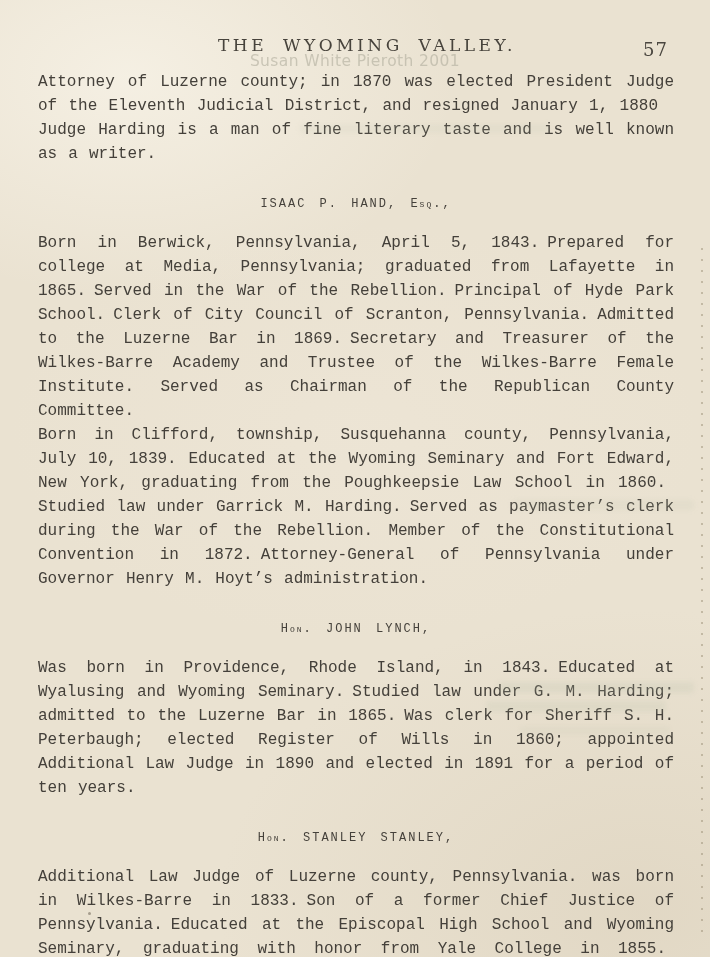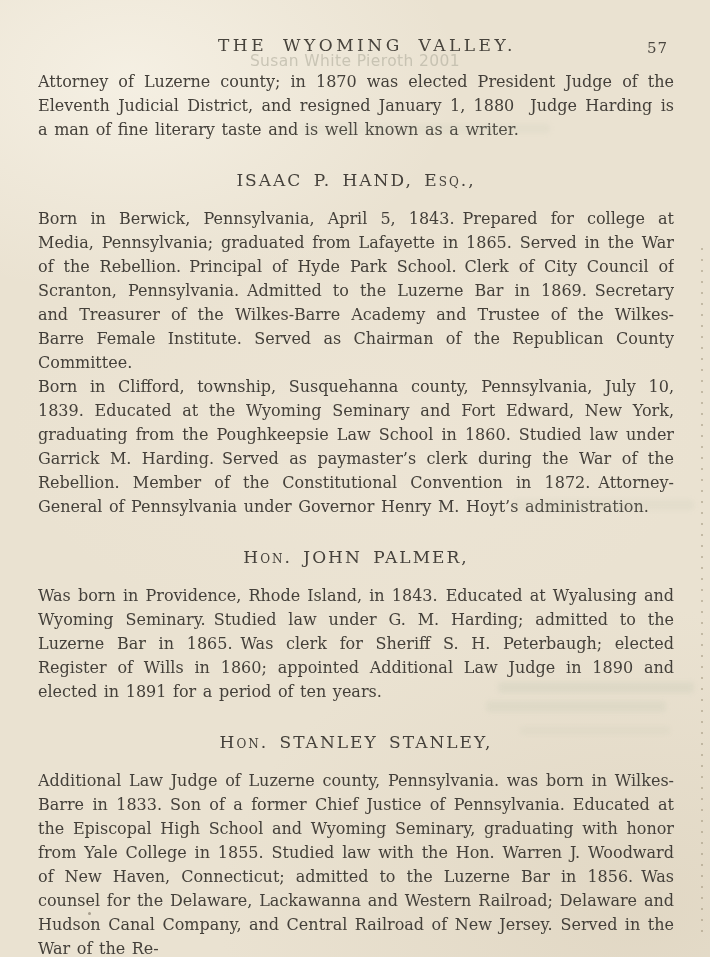--- a/index.html
+++ b/index.html
@@ -14,35 +14,35 @@
       radial-gradient(ellipse 600px 400px at 18% 8%, rgba(246,241,229,0.9) 0%, rgba(246,241,229,0) 55%),
       radial-gradient(ellipse 700px 500px at 90% 95%, rgba(223,213,193,0.8) 0%, rgba(223,213,193,0) 60%),
       radial-gradient(ellipse 500px 300px at 50% 45%, rgba(238,230,215,0.6) 0%, rgba(238,230,215,0) 70%),
       #eae2d1;
   }
   .running-header{
     position:absolute;top:35px;left:12px;width:100%;text-align:center;
     font-size:17px;letter-spacing:3.5px;word-spacing:7px;color:#47433c;
   }
   .page-number{
-    position:absolute;top:39px;right:42px;font-size:15px;letter-spacing:1px;color:#4a463f;
+    position:absolute;top:39px;right:42px;font-size:18px;letter-spacing:1px;color:#4a463f;
   }
   .watermark{
     position:absolute;top:52px;left:0;width:100%;text-align:center;
     font-family:"DejaVu Sans", sans-serif;
     font-size:15.5px;letter-spacing:0.4px;
     color:rgba(177,175,158,0.62);
   }
   .content{
     position:absolute;top:70px;left:38px;right:36px;bottom:0;overflow:hidden;
-    color:#44403a;font-size:16px;line-height:24px;text-align:justify;
+    color:#44403a;font-size:16px;line-height:24px;text-align:justify;font-family:Liberation Mono, monospace;
   }
   .body-par{margin:0;word-spacing:1.5px;}
   .section-heading{
-    text-align:center;font-size:17px;letter-spacing:2px;word-spacing:4px;
+    text-align:center;font-size:12px;letter-spacing:2px;word-spacing:4px;
     margin:26px 0 15px 0;color:#45413b;white-space:nowrap;
   }
   .sc{font-variant:small-caps;}
   
   .ghost{
     position:absolute;border-radius:3px;
     background:rgba(186,195,172,0.28);
     filter:blur(2.5px);
     pointer-events:none;
   }
@@ -67,21 +67,21 @@
   <div class="running-header">THE  WYOMING  VALLEY.</div>
   <div class="page-number">57</div>
   <div class="watermark">Susan White Pieroth 2001</div>
 
   <div class="content">
     <p class="body-par">Attorney of Luzerne county; in 1870 was elected President Judge of the Eleventh Judicial District, and resigned January 1, 1880  Judge Harding is a man of fine literary taste and is well known as a writer.</p>
     <div id="sections">
         <div class="section-heading"><span>ISAAC P. HAND,</span> <span class="sc">Esq.,</span></div>
         <p class="body-par">Born in Berwick, Pennsylvania, April 5, 1843. Prepared for college at Media, Pennsylvania; graduated from Lafayette in 1865. Served in the War of the Rebellion. Principal of Hyde Park School. Clerk of City Council of Scranton, Pennsylvania. Admitted to the Luzerne Bar in 1869. Secretary and Treasurer of the Wilkes-Barre Academy and Trustee of the Wilkes-Barre Female Institute. Served as Chairman of the Republican County Committee.</p>
         <p class="body-par">Born in Clifford, township, Susquehanna county, Pennsylvania, July 10, 1839. Educated at the Wyoming Seminary and Fort Edward, New York, graduating from the Poughkeepsie Law School in 1860. Studied law under Garrick M. Harding. Served as paymaster’s clerk during the War of the Rebellion. Member of the Constitutional Convention in 1872. Attorney-General of Pennsylvania under Governor Henry M. Hoyt’s administration.</p>
-        <div class="section-heading"><span class="sc">Hon.</span> <span>JOHN PALMER,</span></div>
+        <div class="section-heading"><span class="sc">Hon.</span> <span>JOHN LYNCH,</span></div>
         <p class="body-par">Was born in Providence, Rhode Island, in 1843. Educated at Wyalusing and Wyoming Seminary. Studied law under G. M. Harding; admitted to the Luzerne Bar in 1865. Was clerk for Sheriff S. H. Peterbaugh; elected Register of Wills in 1860; appointed Additional Law Judge in 1890 and elected in 1891 for a period of ten years.</p>
         <div class="section-heading"><span class="sc">Hon.</span> <span>STANLEY STANLEY,</span></div>
         <p class="body-par">Additional Law Judge of Luzerne county, Pennsylvania. was born in Wilkes-Barre in 1833. Son of a former Chief Justice of Pennsylvania. Educated at the Episcopal High School and Wyoming Seminary, graduating with honor from Yale College in 1855. Studied law with the Hon. Warren J. Woodward of New Haven, Connecticut; admitted to the Luzerne Bar in 1856. Was counsel for the Delaware, Lackawanna and Western Railroad; Delaware and Hudson Canal Company, and Central Railroad of New Jersey. Served in the War of the Re-</p>
       </div>
   </div>
 
   <div class="ghost g1"></div>
   <div class="ghost g2"></div>
   <div class="ghost g3"></div>
   <div class="ghost g4"></div>

